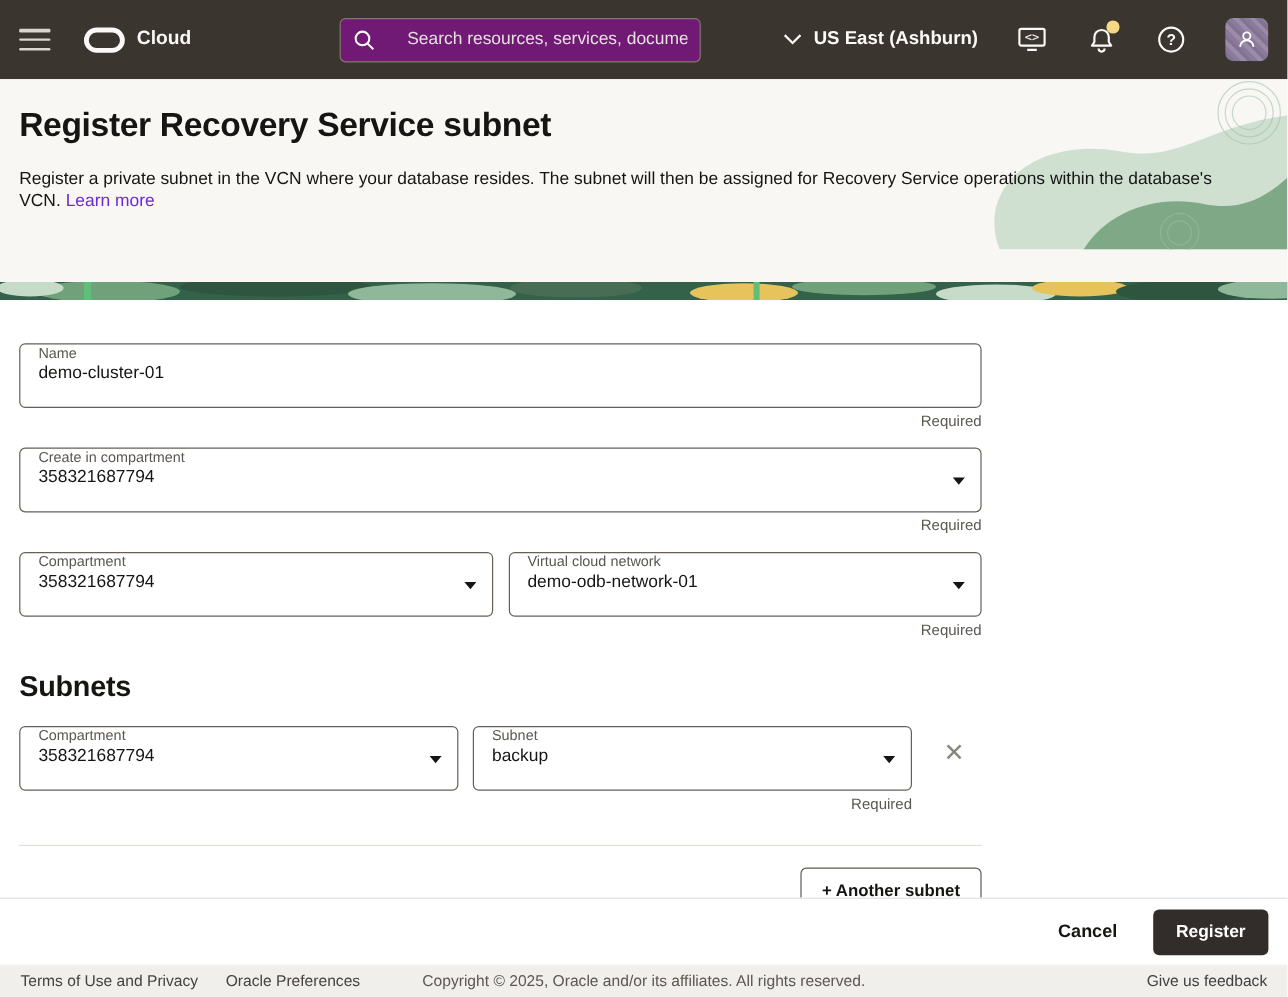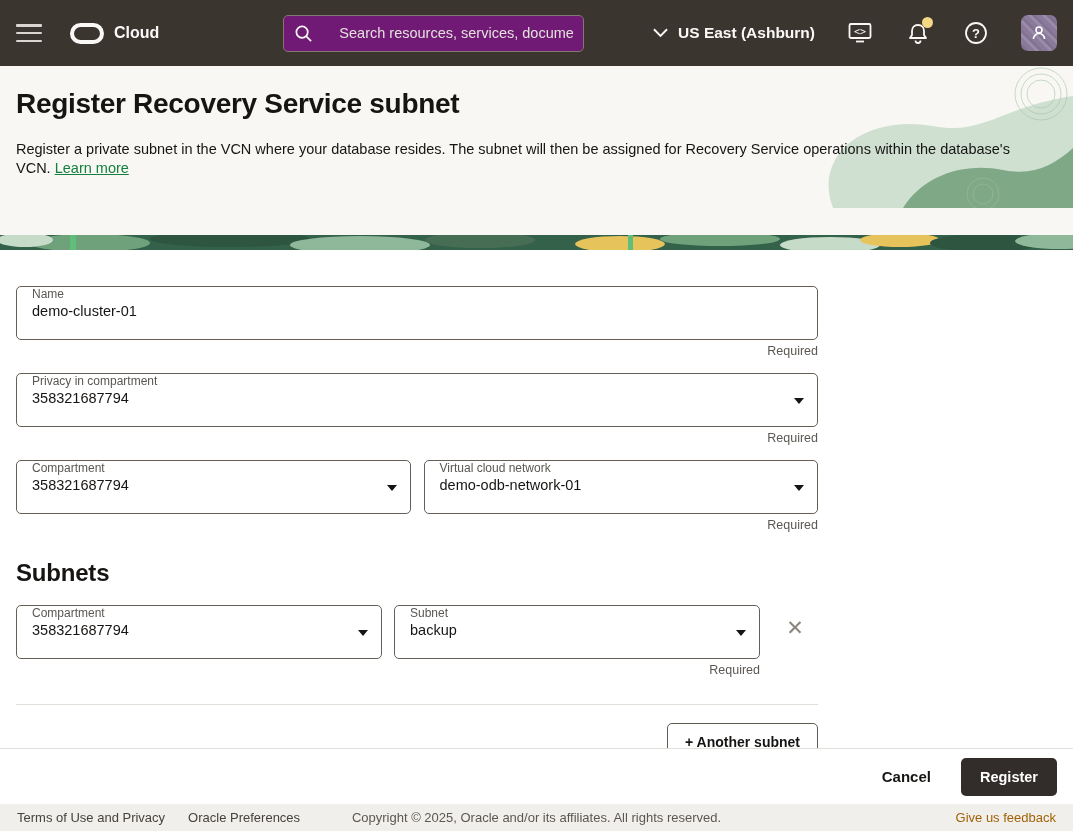--- a/index.html
+++ b/index.html
@@ -48,21 +48,21 @@
 
   
   .page-header {
     position:relative; height:184px; background:#f8f7f4; overflow:hidden;
   }
   .header-art { position:absolute; right:0; top:0; pointer-events:none; }
   .header-strip { position:absolute; left:0; bottom:0; width:100%; height:15px; }
   .header-inner { position:relative; padding:22px 16px 0 16px; max-width:1060px; }
   .page-title { font-size:28px; font-weight:800; letter-spacing:-0.3px; color:#161513; margin-bottom:20px; }
   .page-desc { font-size:14.5px; line-height:19px; color:#161513; max-width:1041px; }
-  .learn-more { color:#15803d; text-decoration:underline; cursor:pointer; }
+  .learn-more { color:#6d28d9; cursor:pointer; }
 
   
   .form-wrap { padding:36px 16px 0 16px; width:834px; }
   .field {
     border:1px solid #665f58; border-radius:5px; background:#fff;
     padding:0 12px 7px 15px; height:54px; position:relative; cursor:text;
   }
   .field .flabel { font-size:12px; color:#5b5652; line-height:15px; display:block; }
   .field .fvalue { font-size:14.5px; color:#161513; line-height:19px; display:block; white-space:nowrap; }
   .field.select { cursor:pointer; }
@@ -111,21 +111,21 @@
 
   
   .site-footer {
     position:absolute; left:0; bottom:0; width:100%; height:27px;
     background:#f1efec; display:flex; align-items:center;
     font-size:13px; color:#46423d; padding:0 17px;
   }
   .footer-link { cursor:pointer; }
   .footer-link + .footer-link { margin-left:23px; }
   .copyright { position:absolute; left:0; right:0; text-align:center; color:#5c5752; pointer-events:none; }
-  .feedback { margin-left:auto; color:#a16207; cursor:pointer; position:relative; }
+  .feedback { margin-left:auto; color:#404040; cursor:pointer; position:relative; }
 </style>
 </head>
 <body>
 
 <header class="topbar">
   <div class="hamburger">
     <span></span>
       <span></span>
       <span></span>
   </div>
@@ -216,21 +216,21 @@
   <div class="fgroup">
     <div class="field">
       <span class="flabel">Name</span>
       <span class="fvalue">demo-cluster-01</span>
     </div>
     <div class="required">Required</div>
   </div>
 
   <div class="fgroup">
     <div class="field select">
-      <span class="flabel">Privacy in compartment</span>
+      <span class="flabel">Create in compartment</span>
       <span class="fvalue">358321687794</span>
       <span class="caret"></span>
     </div>
     <div class="required">Required</div>
   </div>
 
   <div class="fgroup">
     <div class="two-col">
       <div>
         <div class="field select">

